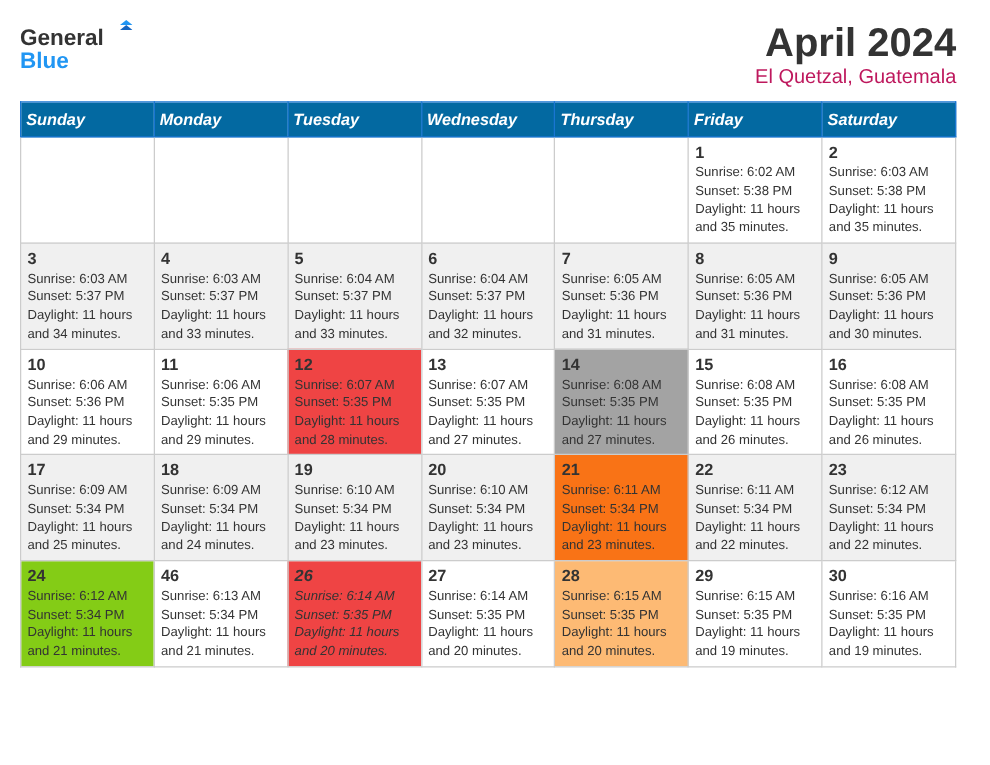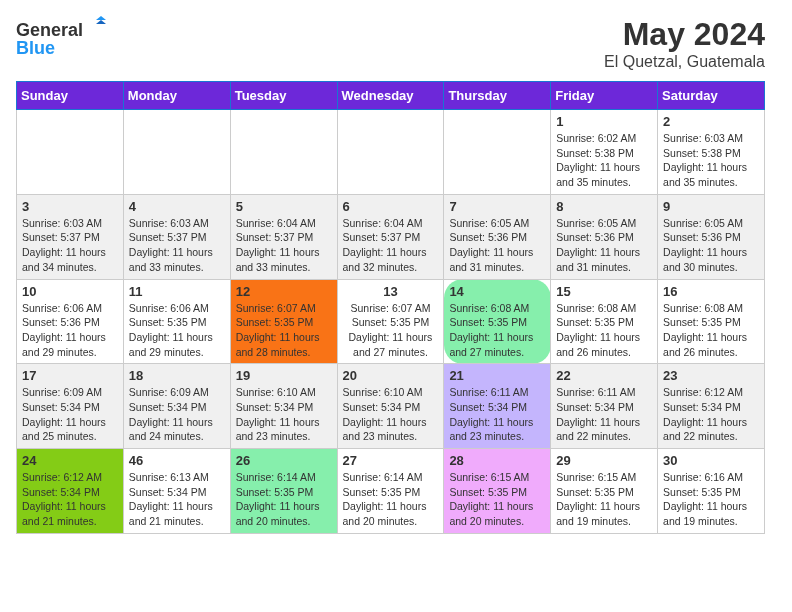--- a/index.html
+++ b/index.html
@@ -28,21 +28,21 @@
     .title-area {
       text-align: right;
     }
     .month-title {
       font-size: 32px;
       font-weight: bold;
       color: #333;
     }
     .location {
       font-size: 16px;
-      color: #404040;
+      color: #be185d;
     }
     .calendar {
       width: 100%;
       border-collapse: collapse;
     }
     .calendar th {
       background: #2196F3;
       color: #fff;
       font-size: 13px;
       font-weight: bold;
@@ -61,21 +61,22 @@
       background: #fff;
     }
     .calendar tr:nth-child(even) td {
       background: #f5f5f5;
     }
     .calendar tr:nth-child(odd) td {
       background: #fff;
     }
     
     .calendar thead tr td, .calendar thead tr th {
-      background: #6d28d9;
+      background: #0369a1;
+      font-style: italic;
     }
     .day-number {
       font-size: 13px;
       font-weight: bold;
       display: block;
       margin-bottom: 2px;
     }
     .day-info {
       font-size: 10.5px;
       line-height: 1.4;
@@ -89,21 +90,21 @@
   <div class="header">
     <div class="logo">
   <svg width="90" height="44" viewBox="0 0 90 44">
     <text x="0" y="20" font-size="18" font-weight="bold" font-family="Arial,sans-serif" fill="#333">General</text>
     <text x="0" y="38" font-size="18" font-weight="bold" font-family="Arial,sans-serif" fill="#2196F3">Blue</text>
     <polygon points="80,4 90,4 85,0" fill="#2196F3"></polygon>
     <polygon points="80,8 90,8 85,4" fill="#1565C0"></polygon>
   </svg>
 </div>
     <div class="title-area">
-      <div class="month-title">May 2024</div>
+      <div class="month-title">April 2024</div>
       <div class="location">El Quetzal, Guatemala</div>
     </div>
   </div>
 
   <table class="calendar">
     <thead>
       <tr>
         <th>Sunday</th>
         <th>Monday</th>
         <th>Tuesday</th>
@@ -194,35 +195,35 @@
 Daylight: 11 hours
 and 29 minutes.</div>
           </td>
           <td style="background: rgb(255, 255, 255); min-height: 80px;">
             <span class="day-number">11</span>
             <div class="day-info" style="white-space: pre-line;">Sunrise: 6:06 AM
 Sunset: 5:35 PM
 Daylight: 11 hours
 and 29 minutes.</div>
           </td>
-          <td style="background: #f97316; min-height: 80px;">
+          <td style="background: #ef4444; min-height: 80px;">
             <span class="day-number">12</span>
             <div class="day-info" style="white-space: pre-line;">Sunrise: 6:07 AM
 Sunset: 5:35 PM
 Daylight: 11 hours
 and 28 minutes.</div>
           </td>
-          <td style="background: rgb(255, 255, 255); min-height: 80px; text-align: center;">
+          <td style="background: rgb(255, 255, 255); min-height: 80px;">
             <span class="day-number">13</span>
             <div class="day-info" style="white-space: pre-line;">Sunrise: 6:07 AM
 Sunset: 5:35 PM
 Daylight: 11 hours
 and 27 minutes.</div>
           </td>
-          <td style="background: #86efac; min-height: 80px; border-radius: 19px;">
+          <td style="background: #a3a3a3; min-height: 80px;">
             <span class="day-number">14</span>
             <div class="day-info" style="white-space: pre-line;">Sunrise: 6:08 AM
 Sunset: 5:35 PM
 Daylight: 11 hours
 and 27 minutes.</div>
           </td>
           <td style="background: rgb(255, 255, 255); min-height: 80px; margin-left: 46px;">
             <span class="day-number">15</span>
             <div class="day-info" style="white-space: pre-line;">Sunrise: 6:08 AM
 Sunset: 5:35 PM
@@ -259,21 +260,21 @@
 Daylight: 11 hours
 and 23 minutes.</div>
           </td>
           <td style="background: rgb(240, 240, 240); min-height: 80px;">
             <span class="day-number">20</span>
             <div class="day-info" style="white-space: pre-line;">Sunrise: 6:10 AM
 Sunset: 5:34 PM
 Daylight: 11 hours
 and 23 minutes.</div>
           </td>
-          <td style="background: #c4b5fd; min-height: 80px;">
+          <td style="background: #f97316; min-height: 80px;">
             <span class="day-number">21</span>
             <div class="day-info" style="white-space: pre-line;">Sunrise: 6:11 AM
 Sunset: 5:34 PM
 Daylight: 11 hours
 and 23 minutes.</div>
           </td>
           <td style="background: rgb(240, 240, 240); min-height: 80px;">
             <span class="day-number">22</span>
             <div class="day-info" style="white-space: pre-line;">Sunrise: 6:11 AM
 Sunset: 5:34 PM
@@ -296,35 +297,35 @@
 Daylight: 11 hours
 and 21 minutes.</div>
           </td>
           <td style="background: rgb(255, 255, 255); min-height: 80px;">
             <span class="day-number">46</span>
             <div class="day-info" style="white-space: pre-line;">Sunrise: 6:13 AM
 Sunset: 5:34 PM
 Daylight: 11 hours
 and 21 minutes.</div>
           </td>
-          <td style="background: #86efac; min-height: 80px;">
+          <td style="background: #ef4444; min-height: 80px; font-style: italic;">
             <span class="day-number">26</span>
             <div class="day-info" style="white-space: pre-line;">Sunrise: 6:14 AM
 Sunset: 5:35 PM
 Daylight: 11 hours
 and 20 minutes.</div>
           </td>
           <td style="background: rgb(255, 255, 255); min-height: 80px;">
             <span class="day-number">27</span>
             <div class="day-info" style="white-space: pre-line;">Sunrise: 6:14 AM
 Sunset: 5:35 PM
 Daylight: 11 hours
 and 20 minutes.</div>
           </td>
-          <td style="background: #f0abfc; min-height: 80px;">
+          <td style="background: #fdba74; min-height: 80px;">
             <span class="day-number">28</span>
             <div class="day-info" style="white-space: pre-line;">Sunrise: 6:15 AM
 Sunset: 5:35 PM
 Daylight: 11 hours
 and 20 minutes.</div>
           </td>
           <td style="background: rgb(255, 255, 255); min-height: 80px; margin-left: 38px;">
             <span class="day-number">29</span>
             <div class="day-info" style="white-space: pre-line;">Sunrise: 6:15 AM
 Sunset: 5:35 PM

